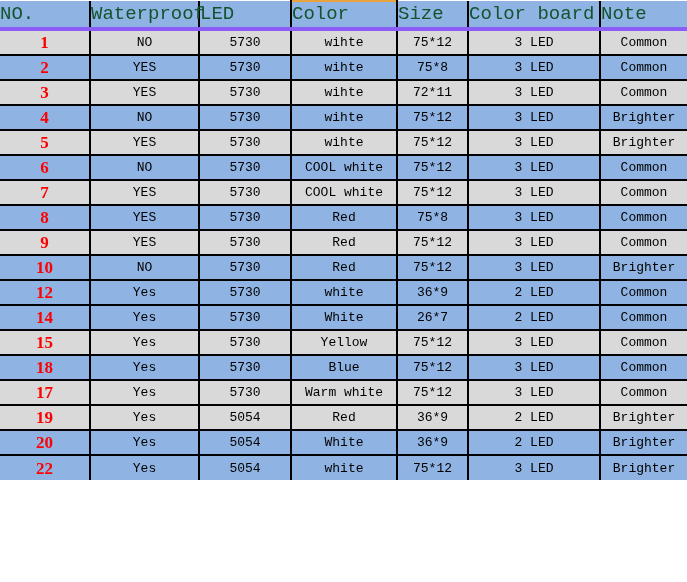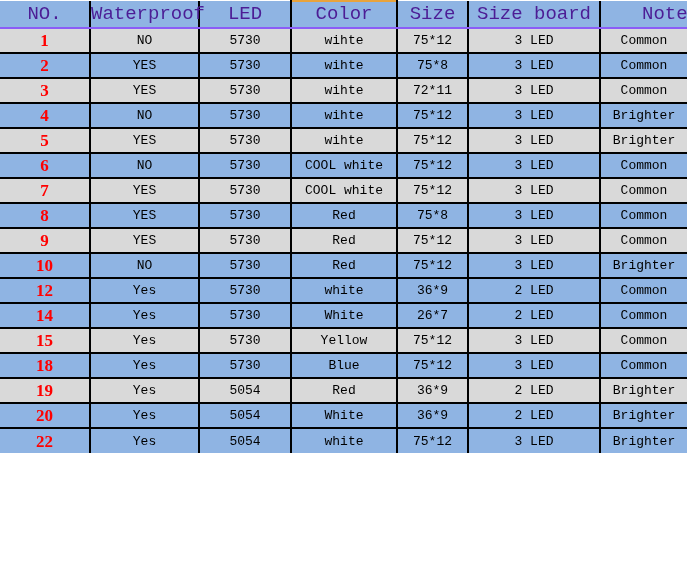--- a/index.html
+++ b/index.html
@@ -27,36 +27,35 @@
   table.spec-table col.c-size      { width: 71px;  }
   table.spec-table col.c-board     { width: 132px; }
   table.spec-table col.c-note      { width: 87px;  }
 
   
   thead tr.header-row {
     height: 27px;
   }
   thead th {
     background: #8FB4E3;
-    color: #4c1d95;
+    color: #14532d;
     font-family: "Liberation Mono", "DejaVu Sans Mono", monospace;
     font-size: 19px;
     font-weight: normal;
-    text-align: center;
+    text-align: left;
     vertical-align: middle;
     padding: 0;
     border-right: 2px solid #000000;
-    border-bottom: 2px solid #8b5cf6;
+    border-bottom: 4px solid #8b5cf6;
     line-height: 25px;
     white-space: nowrap;
     letter-spacing: 0px;
   }
   thead th.col-note {
     border-right: none;
-    padding-left: 41px;
   }
   thead th.col-color {
     border-top: 2px solid #E8A33D;
     margin-top: 35px;
   }
 
   
   tbody tr {
     height: 25px;
   }
@@ -104,21 +103,21 @@
       <col class="c-board">
       <col class="c-note">
   </colgroup>
   <thead>
     <tr class="header-row">
       <th class="col-no">NO.</th>
       <th class="col-wp">Waterproof</th>
       <th class="col-led">LED</th>
       <th class="col-color">Color</th>
       <th class="col-size">Size</th>
-      <th class="col-board">Size board</th>
+      <th class="col-board">Color board</th>
       <th class="col-note">Note</th>
     </tr>
   </thead>
   <tbody id="table-body">
       <tr class="row-odd">
         <td class="cell-no">1</td>
         <td class="cell-wp">NO</td>
         <td class="cell-led">5730</td>
         <td class="cell-color">wihte</td>
         <td class="cell-size">75*12</td>
@@ -236,20 +235,29 @@
       <tr class="row-even">
         <td class="cell-no">18</td>
         <td class="cell-wp">Yes</td>
         <td class="cell-led">5730</td>
         <td class="cell-color">Blue</td>
         <td class="cell-size">75*12</td>
         <td class="cell-board">3 LED</td>
         <td class="cell-note">Common</td>
       </tr>
       <tr class="row-odd">
+        <td class="cell-no">17</td>
+        <td class="cell-wp">Yes</td>
+        <td class="cell-led">5730</td>
+        <td class="cell-color">Warm white</td>
+        <td class="cell-size">75*12</td>
+        <td class="cell-board">3 LED</td>
+        <td class="cell-note">Common</td>
+      </tr>
+      <tr class="row-odd">
         <td class="cell-no">19</td>
         <td class="cell-wp">Yes</td>
         <td class="cell-led">5054</td>
         <td class="cell-color">Red</td>
         <td class="cell-size">36*9</td>
         <td class="cell-board">2 LED</td>
         <td class="cell-note">Brighter</td>
       </tr>
       <tr class="row-even">
         <td class="cell-no">20</td>

